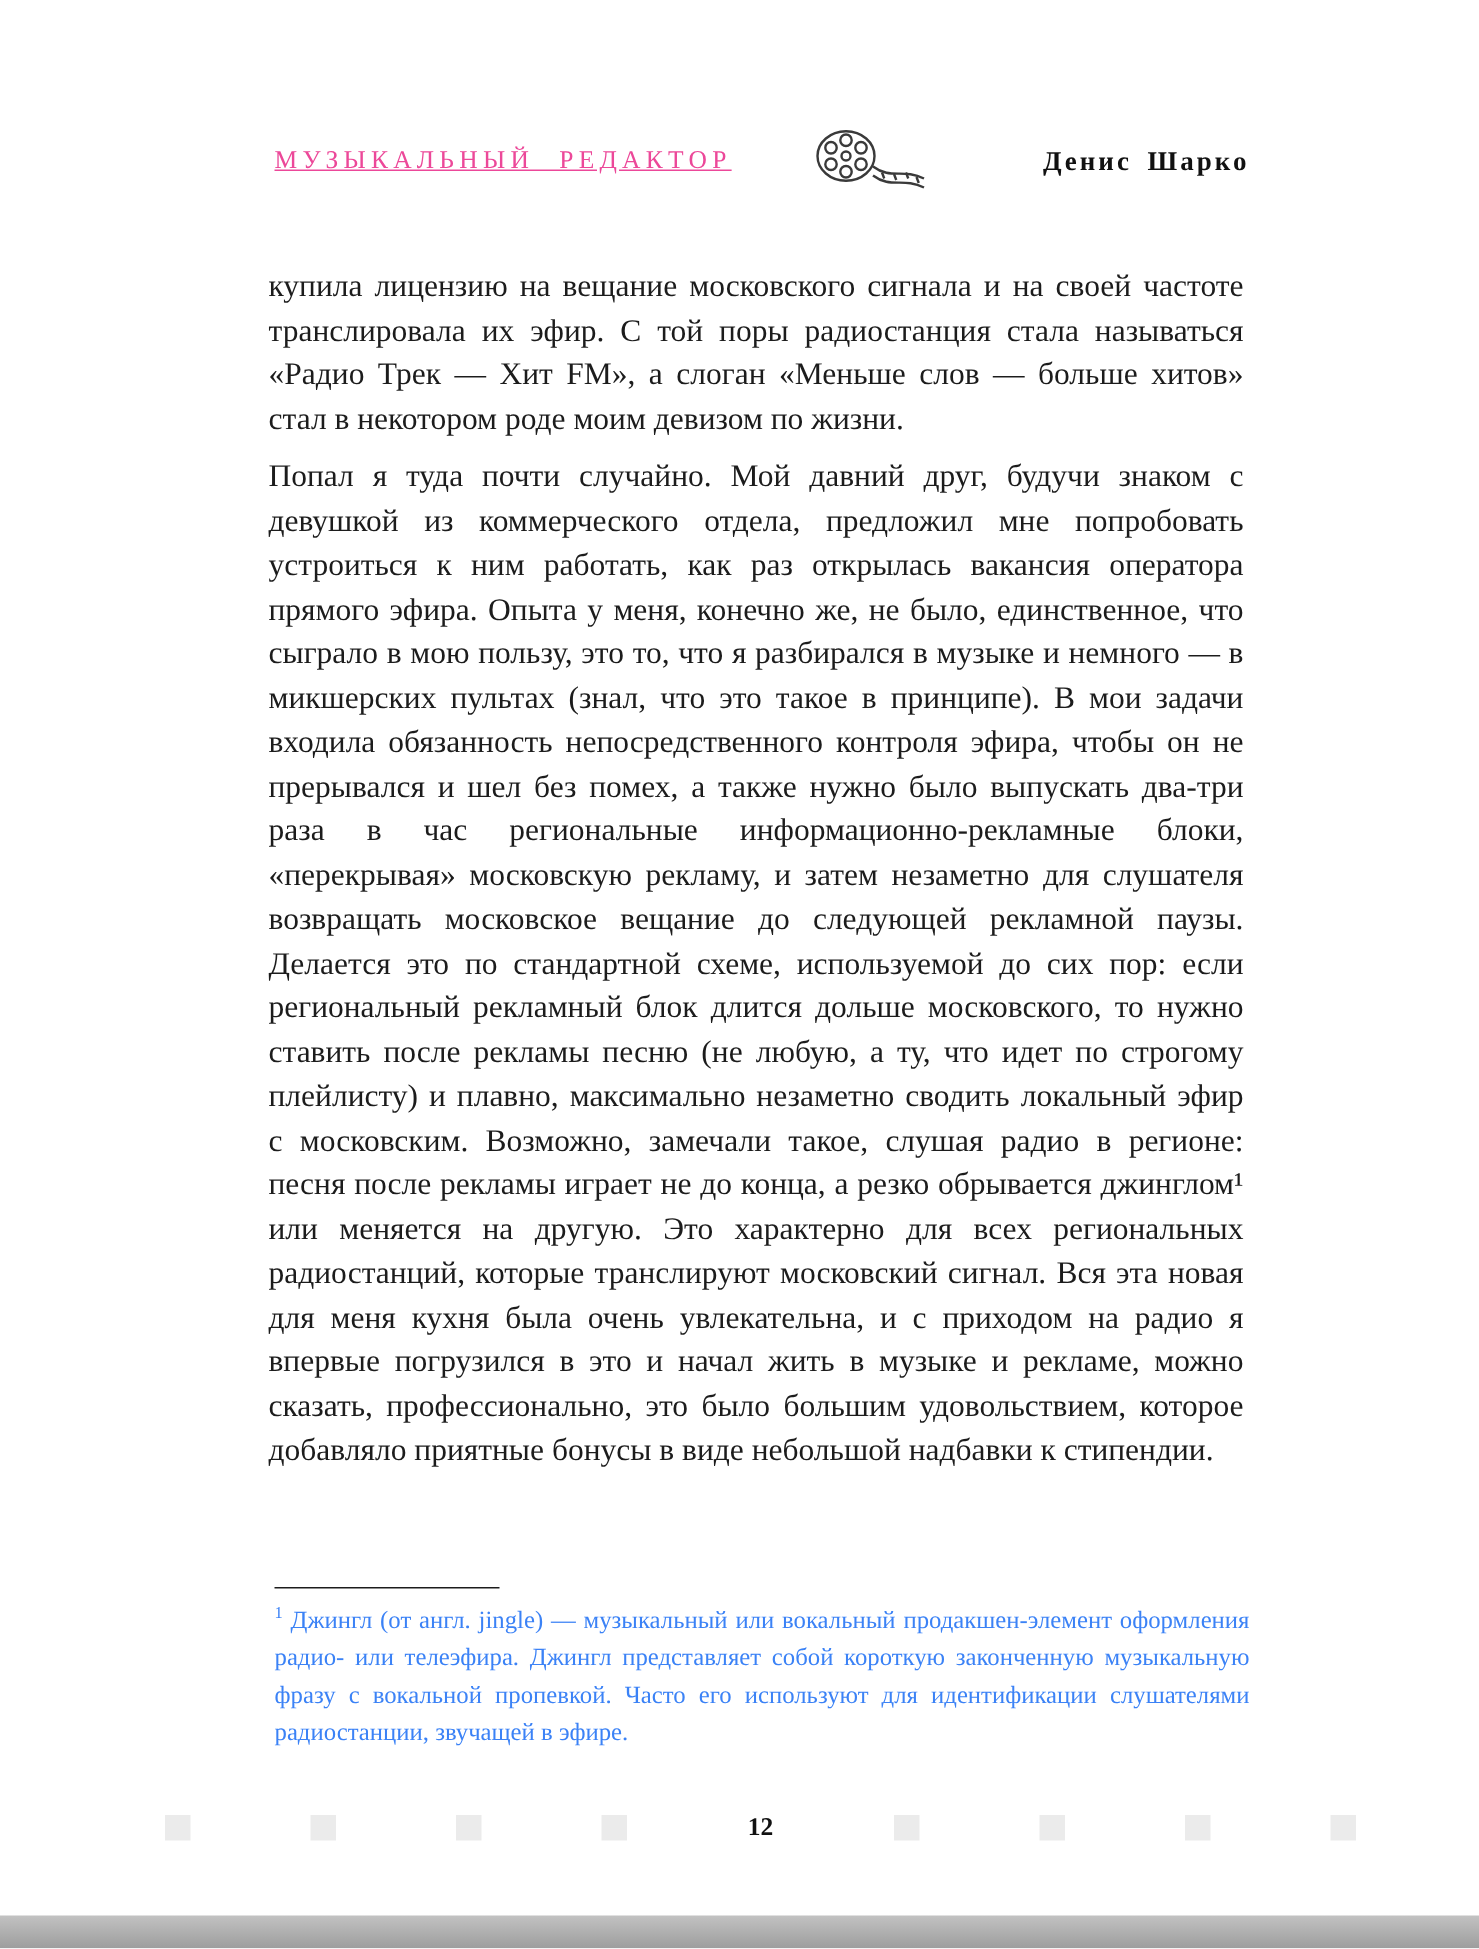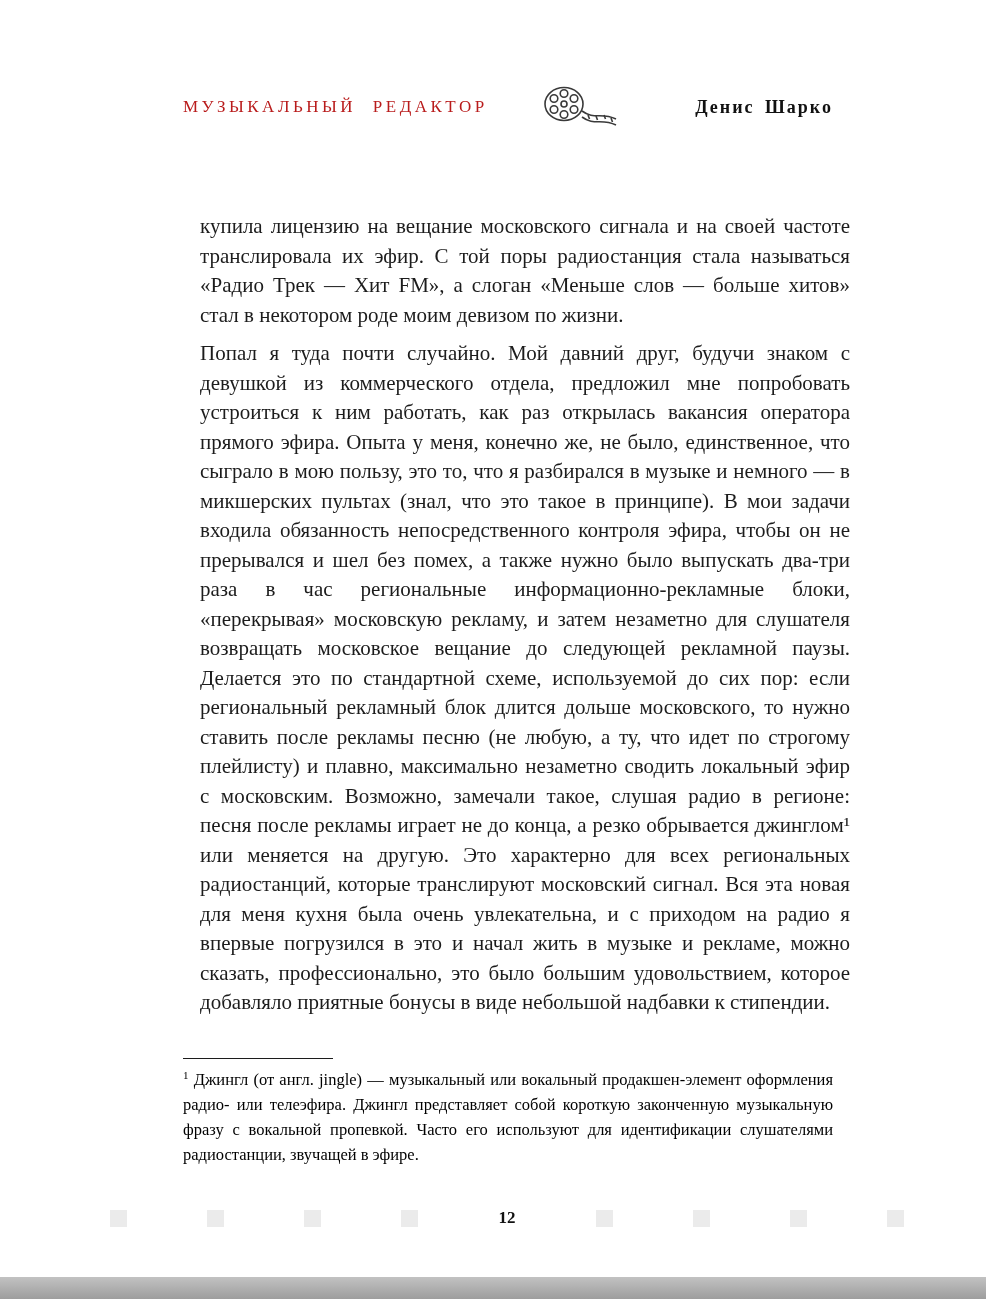--- a/index.html
+++ b/index.html
@@ -23,22 +23,23 @@
     left: 183px;
     width: 650px;
     display: flex;
     align-items: center;
     justify-content: space-between;
   }
   .book-title {
     font-size: 17px;
     letter-spacing: 3.5px;
     word-spacing: 9px;
-    color: #b91c1c;
+    color: #ec4899;
     white-space: nowrap;
+    text-decoration: underline;
   }
   .author {
     font-size: 18px;
     font-weight: bold;
     letter-spacing: 2px;
     word-spacing: 4px;
     color: #111;
     white-space: nowrap;
     margin-left: 36px;
   }
@@ -46,26 +47,25 @@
     width: 84px;
     height: 46px;
     flex: 0 0 auto;
     margin-left: 30px;
     margin-right: 14px;
   }
   
   .content {
     position: absolute;
     top: 176px;
-    left: 200px;
+    left: 179px;
     width: 650px;
     font-size: 21px;
     line-height: 29.5px;
     text-align: justify;
-    margin-top: 36px;
   }
   .content p {
     margin: 0 0 9px 0;
   }
   
   .footnote-block {
     position: absolute;
     top: 1058px;
     left: 183px;
     width: 650px;
@@ -73,21 +73,21 @@
   .footnote-rule {
     width: 150px;
     height: 0;
     border-top: 1.5px solid #1c1c1c;
     margin-bottom: 8px;
   }
   .footnote-text {
     font-size: 16.5px;
     line-height: 25px;
     text-align: justify;
-    color: #000000;
+    color: #3b82f6;
   }
   .footnote-text sup {
     font-size: 11px;
     line-height: 0;
   }
   
   .footer-strip {
     position: absolute;
     top: 1207px;
     left: 110px;

